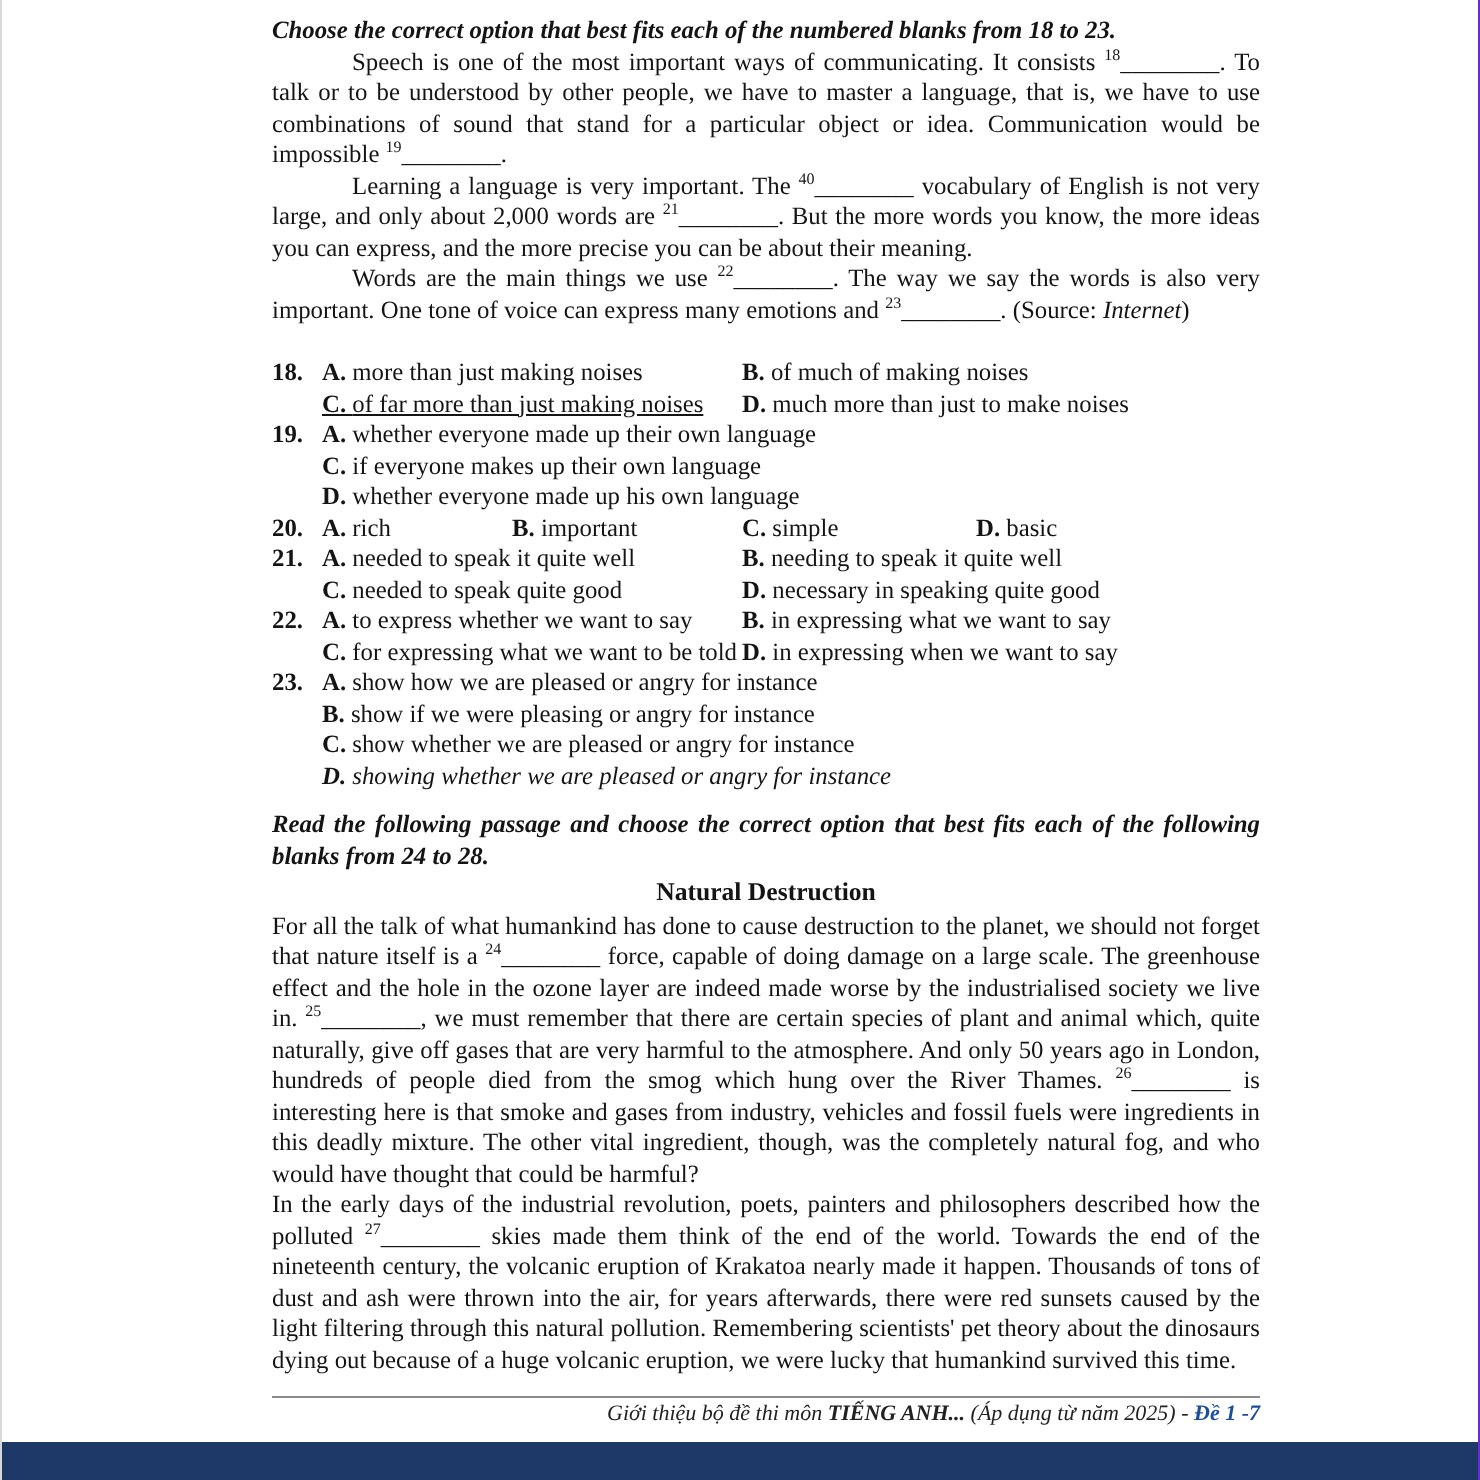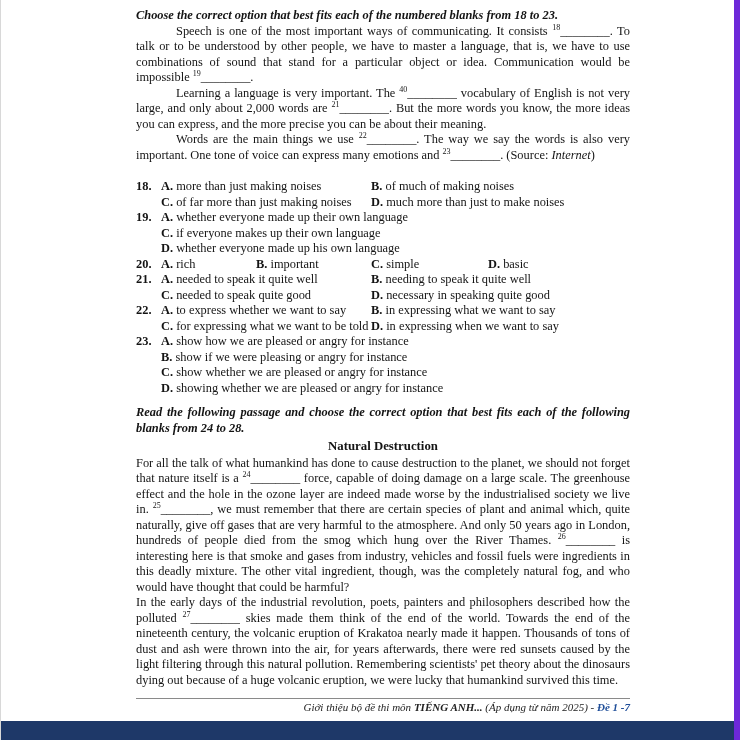--- a/index.html
+++ b/index.html
@@ -8,21 +8,21 @@
     width:740px; height:740px;
     font-family:"Liberation Serif", serif;
     color:#141414;
   }
   .page {
     position:relative;
     width:740px; height:740px;
     background:#ffffff;
     overflow:hidden;
     border-left:1px solid #d8d8d8;
-    border-right:6px solid #6d28d9;
+    border-right:1px solid #6d28d9;
   }
   .content {
     position:absolute;
     left:135px; top:8px; width:494px;
     font-size:12.4px; line-height:15.5px;
   }
   .instr {
     font-weight:bold; font-style:italic;
     text-align:justify;
   }
@@ -75,21 +75,21 @@
 
     <div class="questions">
         <div class="question">
           <span class="qnum">18.</span>
           <div class="qbody">
             <div class="qrow">
               <span class="opt" style="left: 0px;"><b>A. </b>more than just making noises</span>
               <span class="opt" style="left: 210px;"><b>B. </b>of much of making noises</span>
             </div>
             <div class="qrow">
-              <span class="opt" style="left: 0px;"><b>C. </b>of far more than just making noises</span>
+              <span class="opt" style="left: 0px; text-decoration: underline;"><b>C. </b>of far more than just making noises</span>
               <span class="opt" style="left: 210px;"><b>D. </b>much more than just to make noises</span>
             </div>
           </div>
         </div>
         <div class="question">
           <span class="qnum">19.</span>
           <div class="qbody">
             <div class="qrow">
               <span class="opt" style="left: 0px; font-family: Liberation Serif, serif;"><b>A. </b>whether everyone made up their own language</span>
             </div>
@@ -144,21 +144,21 @@
             <div class="qrow">
               <span class="opt" style="left: 0px;"><b>A. </b>show how we are pleased or angry for instance</span>
             </div>
             <div class="qrow">
               <span class="opt" style="left: 0px;"><b>B. </b>show if we were pleasing or angry for instance</span>
             </div>
             <div class="qrow">
               <span class="opt" style="left: 0px;"><b>C. </b>show whether we are pleased or angry for instance</span>
             </div>
             <div class="qrow">
-              <span class="opt" style="left: 0px;"><b>D. </b>showing whether we are pleased or angry for instance</span>
+              <span class="opt" style="left: 0px; font-style: italic;"><b>D. </b>showing whether we are pleased or angry for instance</span>
             </div>
           </div>
         </div>
       </div>
 
     <p class="instr instr2">Read the following passage and choose the correct option that best fits each of the following blanks from 24 to 28.</p>
 
     <h3 class="passage-title">Natural Destruction</h3>
 
     <p class="para">For all the talk of what humankind has done to cause destruction to the planet, we should not forget that nature itself is a <sup>24</sup>________ force, capable of doing damage on a large scale. The greenhouse effect and the hole in the ozone layer are indeed made worse by the industrialised society we live in. <sup>25</sup>________, we must remember that there are certain species of plant and animal which, quite naturally, give off gases that are very harmful to the atmosphere. And only 50 years ago in London, hundreds of people died from the smog which hung over the River Thames. <sup>26</sup>________ is interesting here is that smoke and gases from industry, vehicles and fossil fuels were ingredients in this deadly mixture. The other vital ingredient, though, was the completely natural fog, and who would have thought that could be harmful?</p>

